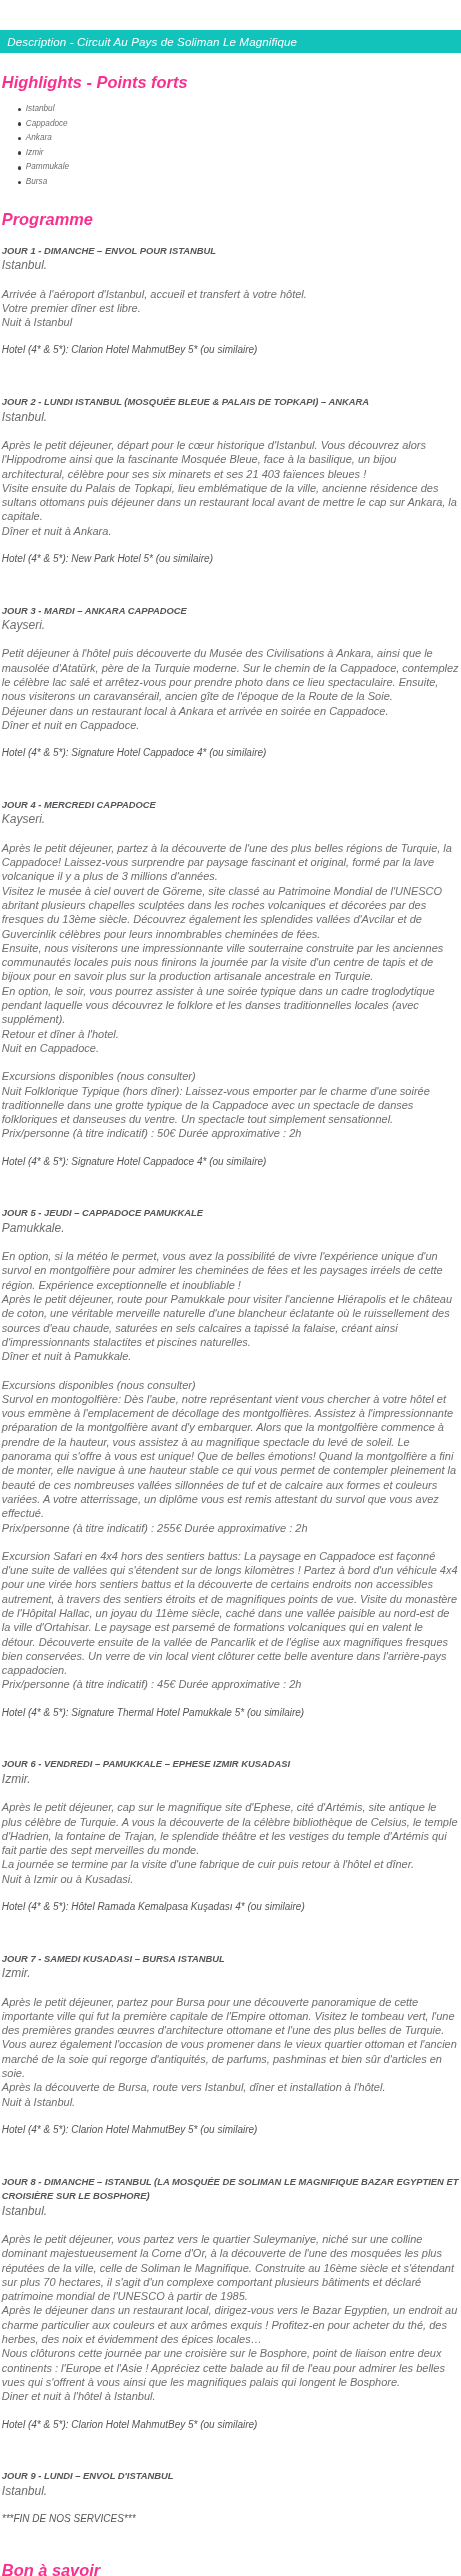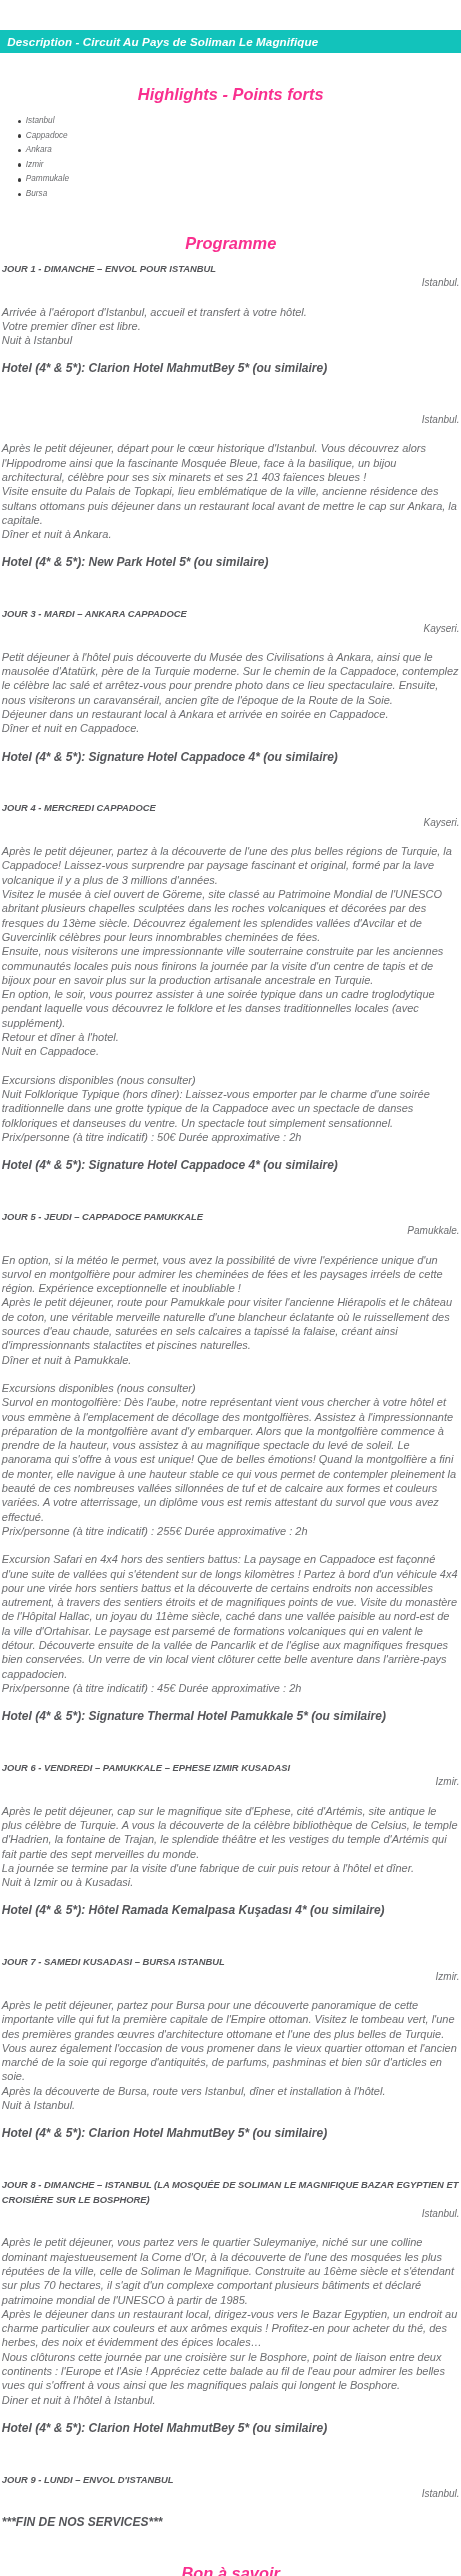--- a/index.html
+++ b/index.html
@@ -9,37 +9,36 @@
     font-family: "Liberation Sans", sans-serif;
     font-style: italic;
     color: #6d6e71;
     -webkit-font-smoothing: antialiased;
   }
   .page { padding: 30px 0 0 0; }
 
   .topbar {
     background: #12c3bb;
     color: #ffffff;
-    font-weight: 700;
+    font-weight: 400;
     font-size: 11.6px;
     line-height: 23px;
     height: 23px;
     padding-left: 7.3px;
     letter-spacing: 0.1px;
   }
 
   .content { padding: 0 2.4px 0 1.8px; }
 
   h2.pink {
     color: #f9308f;
     font-size: 16.4px;
     font-weight: 700;
-    margin: 32px 0 0 0;
+    margin: 20px 0 0 0;
     line-height: 1.1;
-    text-align: center;
   }
 
   ul.highlights {
     list-style: none;
     margin: 11px 0 0 0;
     padding: 0;
   }
   ul.highlights li {
     font-size: 8.2px;
     line-height: 14.6px;
@@ -49,35 +48,35 @@
   ul.highlights li::before {
     content: "";
     position: absolute;
     left: 16px; top: 5.5px;
     width: 3.7px; height: 3.7px;
     border-radius: 50%;
     background: #3c3c3c;
   }
 
   .day { margin-top: 37px; }
-  .day.first { margin-top: 10px; }
+  .day.first { margin-top: 16px; }
   h3.day-heading {
     color: #55565a;
     font-size: 9.4px;
     font-weight: 700;
     margin: 0;
     line-height: 14.6px;
   }
-  p.city  { margin: 0; font-size: 10px; line-height: 14.3px; text-align: right; }
+  p.city  { margin: 0; font-size: 12px; line-height: 14.3px; }
   p.para  { margin: 14px 0 0 0; font-size: 11px; line-height: 14.3px; white-space: pre-line; }
   p.hotel, p.bold-line {
     margin: 14px 0 0 0;
     color: #55565a;
-    font-size: 12px;
-    font-weight: 700;
+    font-size: 10px;
+    font-weight: 400;
     line-height: 14.6px;
     white-space: pre-line;
   }
 
   .section { margin-top: 34px; }
   .section .para:first-of-type { margin-top: 17px; }
   .section-infos { margin-top: 79px; }
 </style>
 </head>
 <body>
@@ -105,20 +104,21 @@
     <section class="day first">
       <h3 class="day-heading">JOUR 1 - DIMANCHE – ENVOL POUR ISTANBUL</h3>
       <p class="city">Istanbul.</p>
       <p class="para">Arrivée à l'aéroport d'Istanbul, accueil et transfert à votre hôtel.
 Votre premier dîner est libre.
 Nuit à Istanbul</p>
       <p class="hotel">Hotel (4* &amp; 5*): Clarion Hotel MahmutBey 5* (ou similaire)</p>
     </section>
 
     <section class="day">
+      <h3 class="day-heading">JOUR 2 - LUNDI ISTANBUL (MOSQUÉE BLEUE &amp; PALAIS DE TOPKAPI) – ANKARA</h3>
       <p class="city">Istanbul.</p>
       <p class="para">Après le petit déjeuner, départ pour le cœur historique d'Istanbul. Vous découvrez alors l'Hippodrome ainsi que la fascinante Mosquée Bleue, face à la basilique, un bijou architectural, célèbre pour ses six minarets et ses 21 403 faïences bleues !
 Visite ensuite du Palais de Topkapi, lieu emblématique de la ville, ancienne résidence des sultans ottomans puis déjeuner dans un restaurant local avant de mettre le cap sur Ankara, la capitale.
 Dîner et nuit à Ankara.</p>
       <p class="hotel">Hotel (4* &amp; 5*): New Park Hotel 5* (ou similaire)</p>
     </section>
 
     <section class="day">
       <h3 class="day-heading">JOUR 3 - MARDI – ANKARA CAPPADOCE</h3>
       <p class="city">Kayseri.</p>

